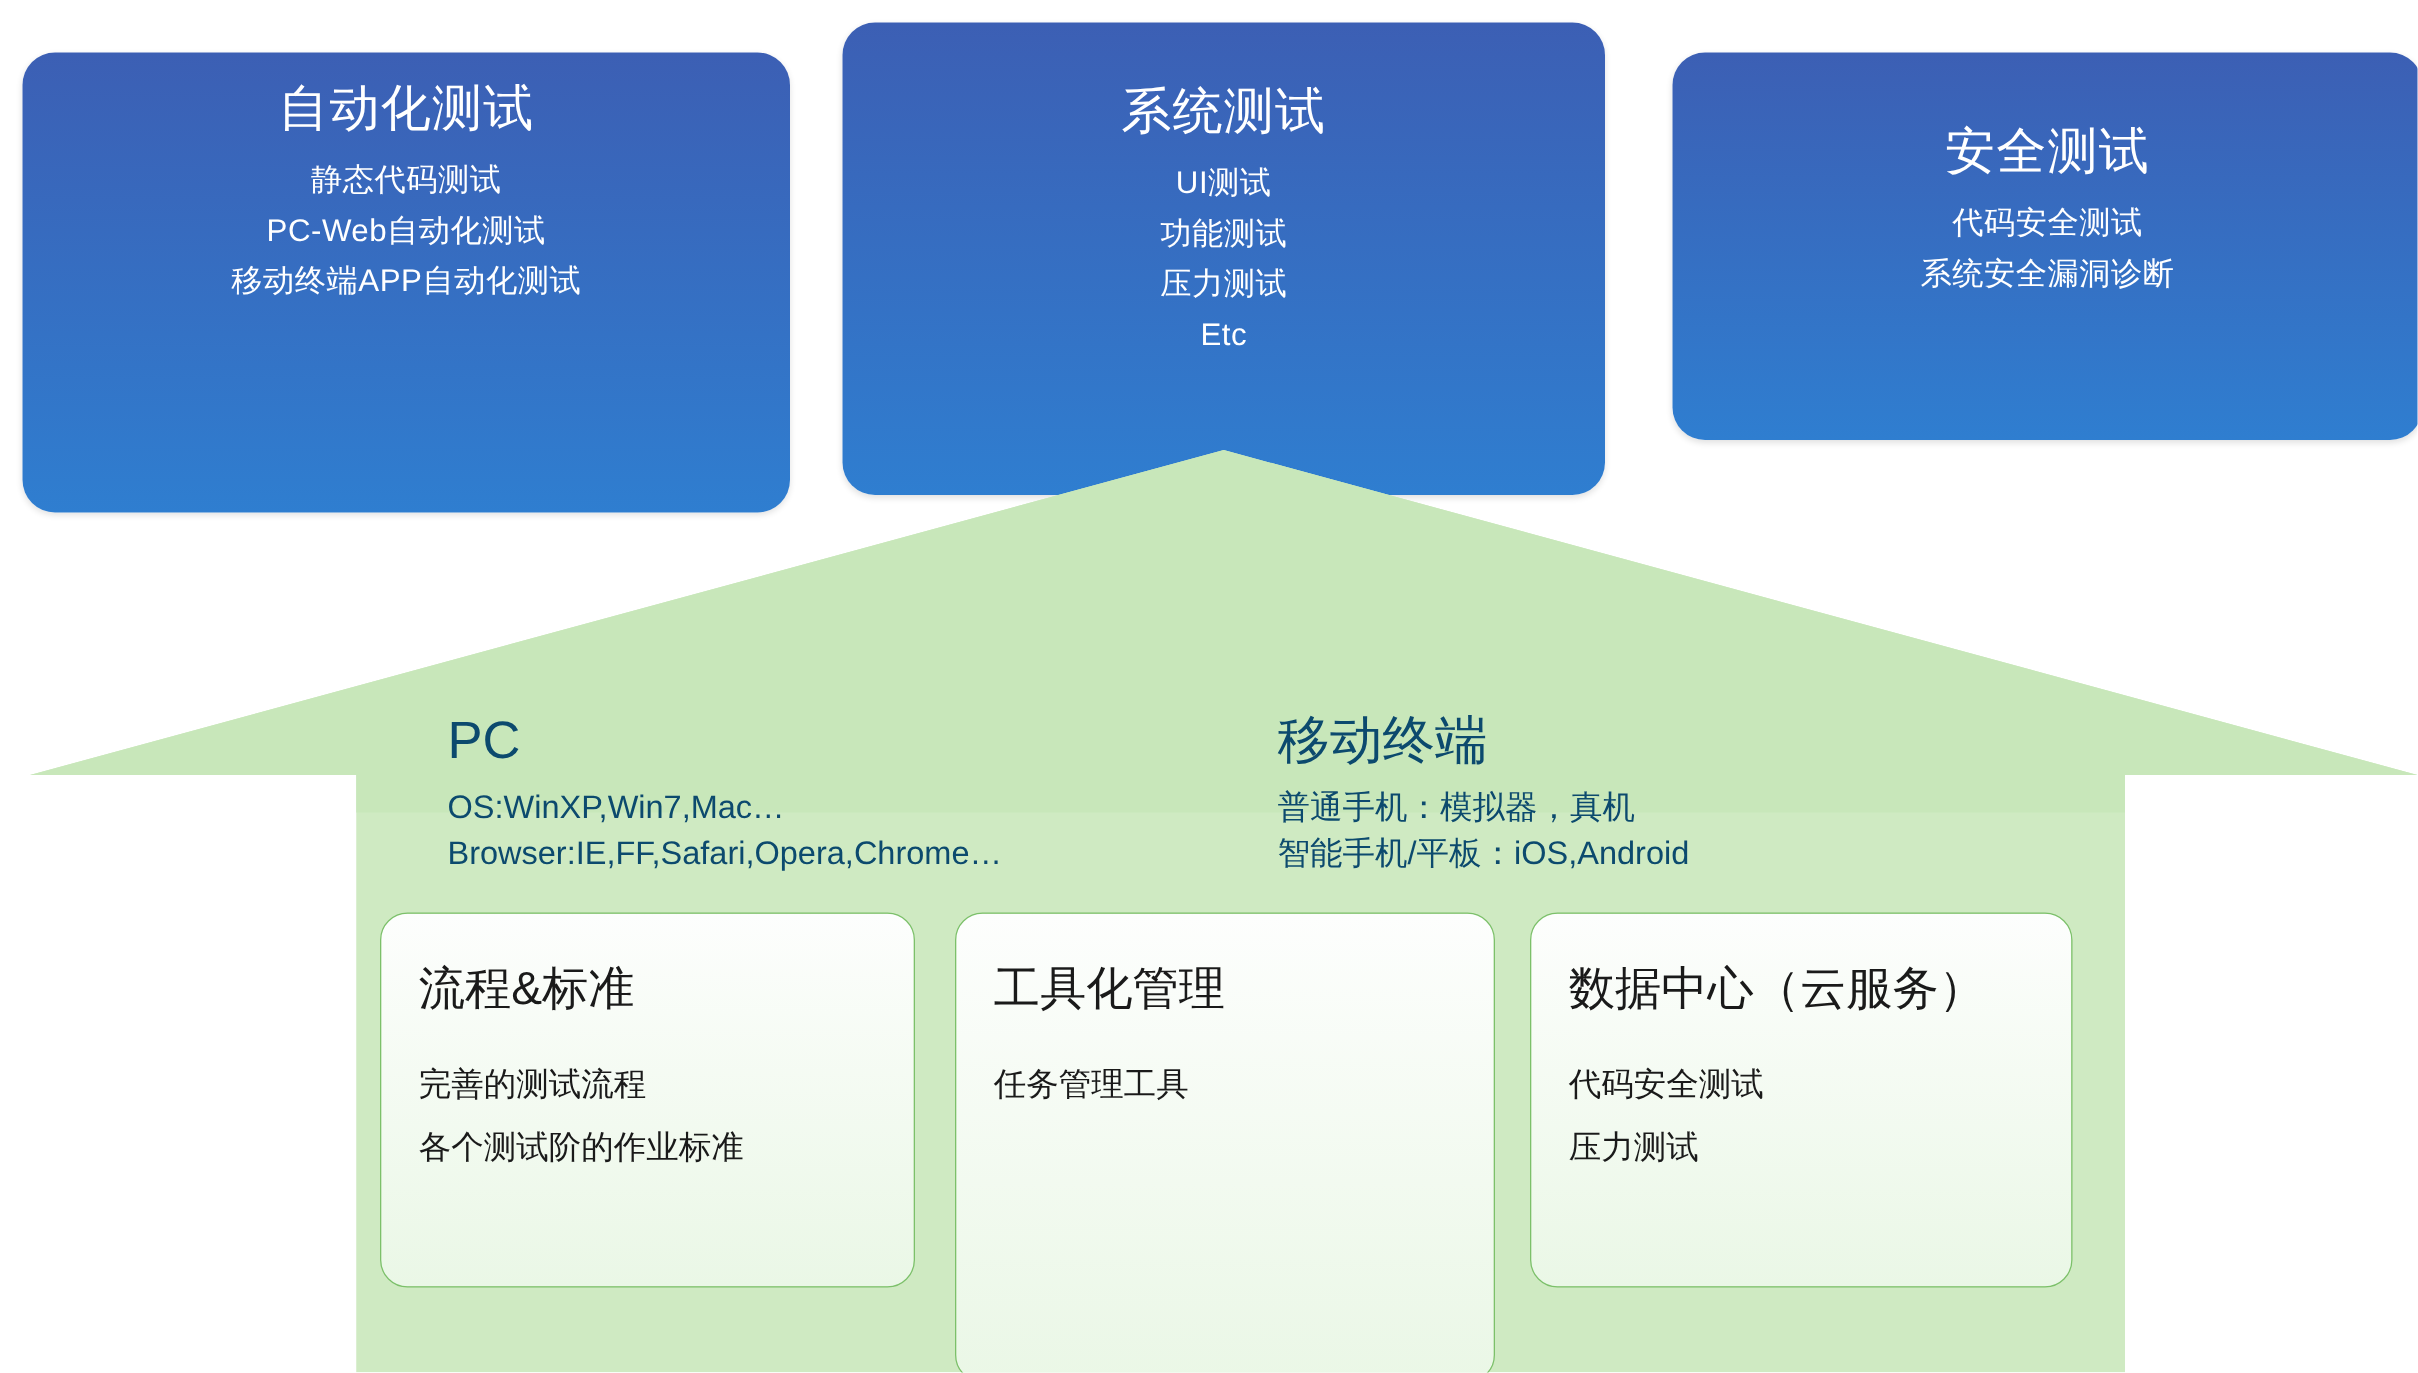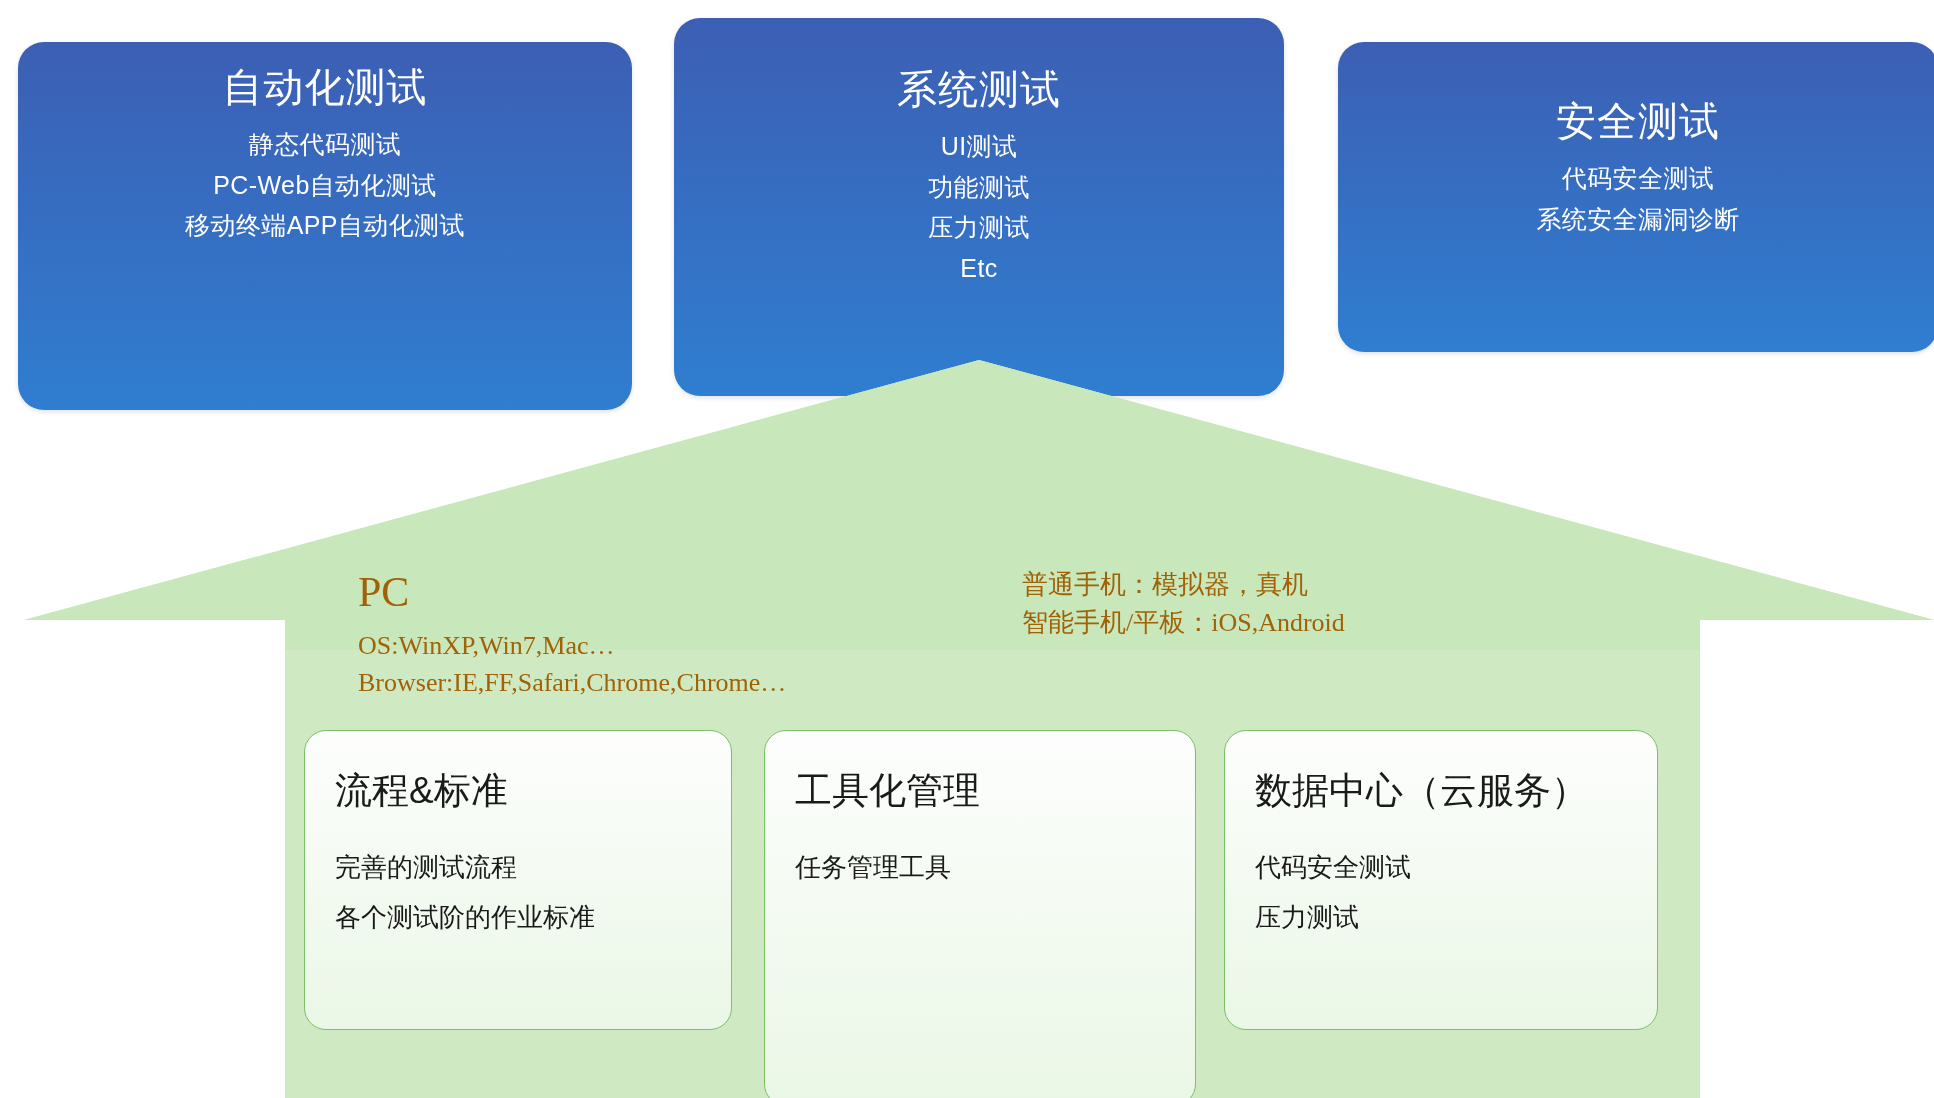--- a/index.html
+++ b/index.html
@@ -71,22 +71,21 @@
   }
   .arrow-svg {
     position: absolute;
     left: 0;
     top: 0;
   }
 
   
   .platform-block {
     position: absolute;
-    color: #a16207;
-    font-family: Liberation Serif, serif;
+    color: #0c4a6e;
   }
   .platform-block .plat-title {
     font-size: 42px;
     font-weight: 400;
     line-height: 1.25;
     margin-bottom: 8px;
   }
   .platform-block .plat-line {
     font-size: 26px;
     font-weight: 400;
@@ -149,24 +148,25 @@
   <svg class="arrow-svg" width="1934" height="738" viewBox="0 0 1934 738">
 
     <path d="M 979 0 L 1934 260 L 1700 260 L 1700 738 L 285 738 L 285 260 L 24 260 Z" fill="#cfeac2"></path>
     <path d="M 979 0 L 1934 260 L 1700 260 L 1700 290 L 285 290 L 285 260 L 24 260 Z" fill="#c8e7ba"></path>
   </svg>
 </div>
 
 <div class="platform-block" id="platform-pc">
   <div class="plat-title">PC</div>
   <div class="plat-line">OS:WinXP,Win7,Mac…</div>
-  <div class="plat-line">Browser:IE,FF,Safari,Chrome,Chrome…</div>
+  <div class="plat-line">Browser:IE,FF,Safari,Opera,Chrome…</div>
 </div>
 
 <div class="platform-block" id="platform-mobile">
+  <div class="plat-title">移动终端</div>
   <div class="plat-line">普通手机：模拟器，真机</div>
   <div class="plat-line">智能手机/平板：iOS,Android</div>
 </div>
 
 <div class="white-card" id="card-process">
   <div class="wc-title">流程&amp;标准</div>
   <div class="wc-line">完善的测试流程</div>
   <div class="wc-line">各个测试阶的作业标准</div>
 </div>
 

